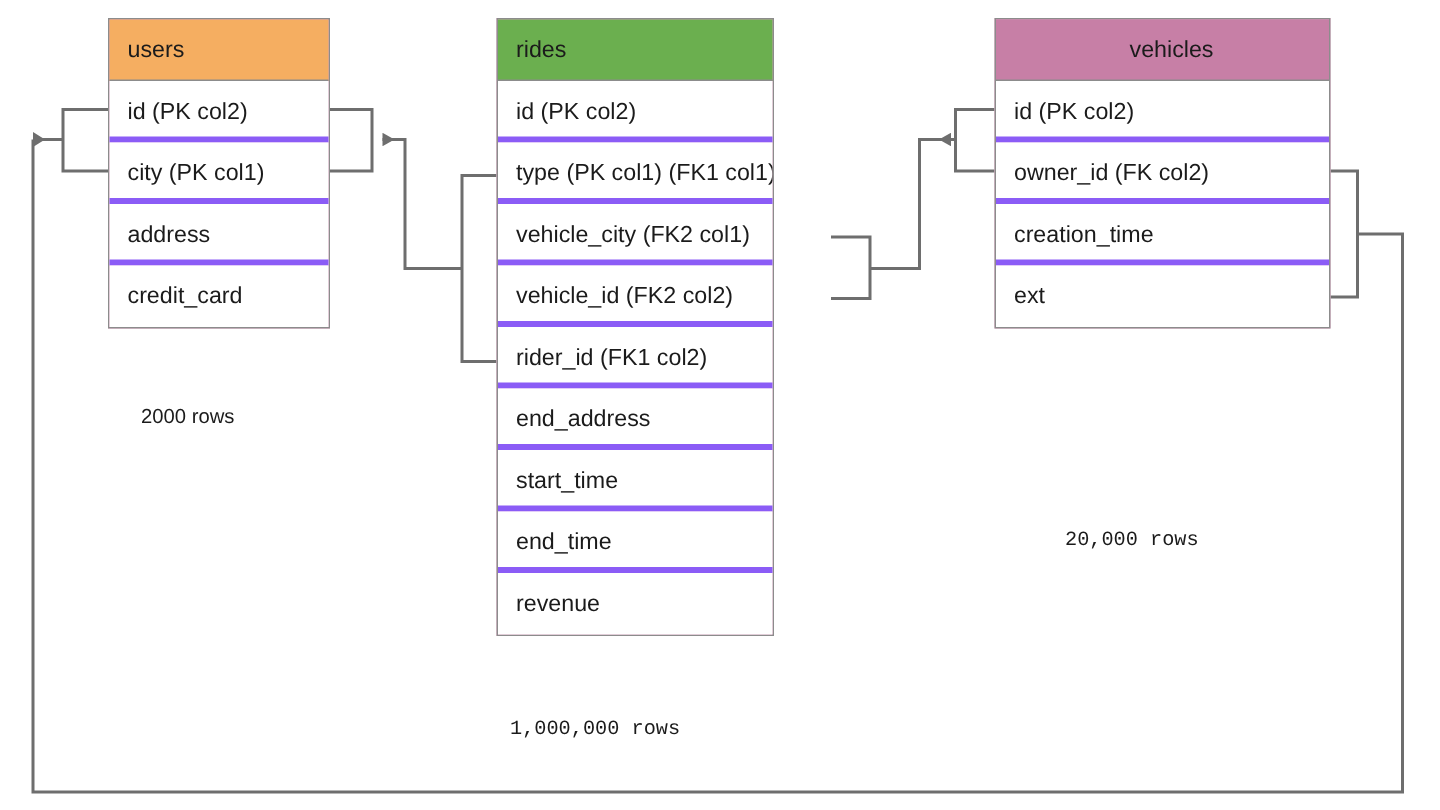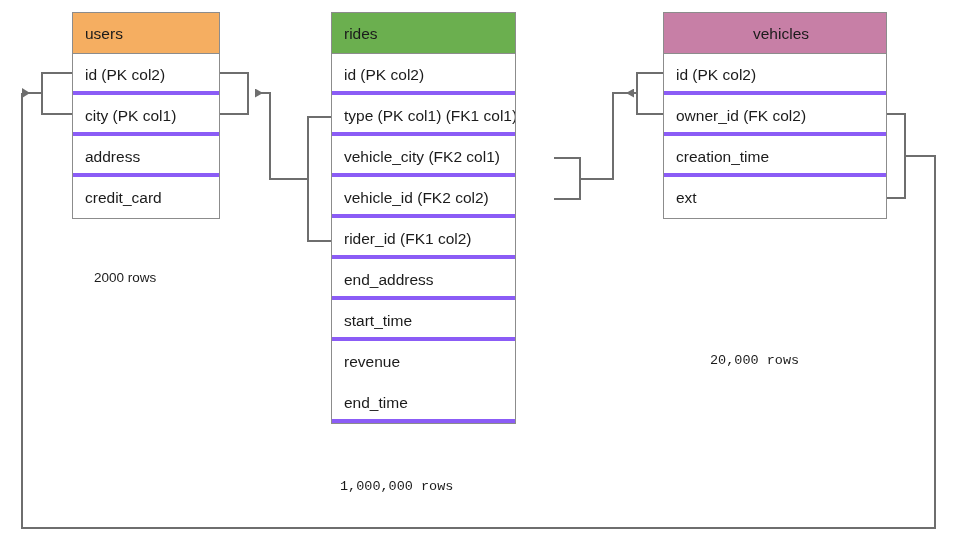--- a/index.html
+++ b/index.html
@@ -124,22 +124,22 @@
 
   <div class="table-box" style="left:331px; top:12px; width:185px;">
     <div class="tbl-header" style="background:#6baf4f;">rides</div>
     <div class="tbl-row">id (PK col2)</div>
     <div class="tbl-row">type (PK col1) (FK1 col1)</div>
     <div class="tbl-row">vehicle_city (FK2 col1)</div>
     <div class="tbl-row">vehicle_id (FK2 col2)</div>
     <div class="tbl-row">rider_id (FK1 col2)</div>
     <div class="tbl-row">end_address</div>
     <div class="tbl-row">start_time</div>
+    <div class="tbl-row">end_time</div>
     <div class="tbl-row last">revenue</div>
-    <div class="tbl-row">end_time</div>
   </div>
   <div class="row-count" style="left:340px; top:479px;font-family:Liberation Mono, monospace;">1,000,000 rows</div>
 
   <div class="table-box" style="left:663px; top:12px; width:224px;">
     <div class="tbl-header" style="background:#c77fa6;text-align:center;">vehicles</div>
     <div class="tbl-row">id (PK col2)</div>
     <div class="tbl-row">owner_id (FK col2)</div>
     <div class="tbl-row">creation_time</div>
     <div class="tbl-row last">ext</div>
   </div>

